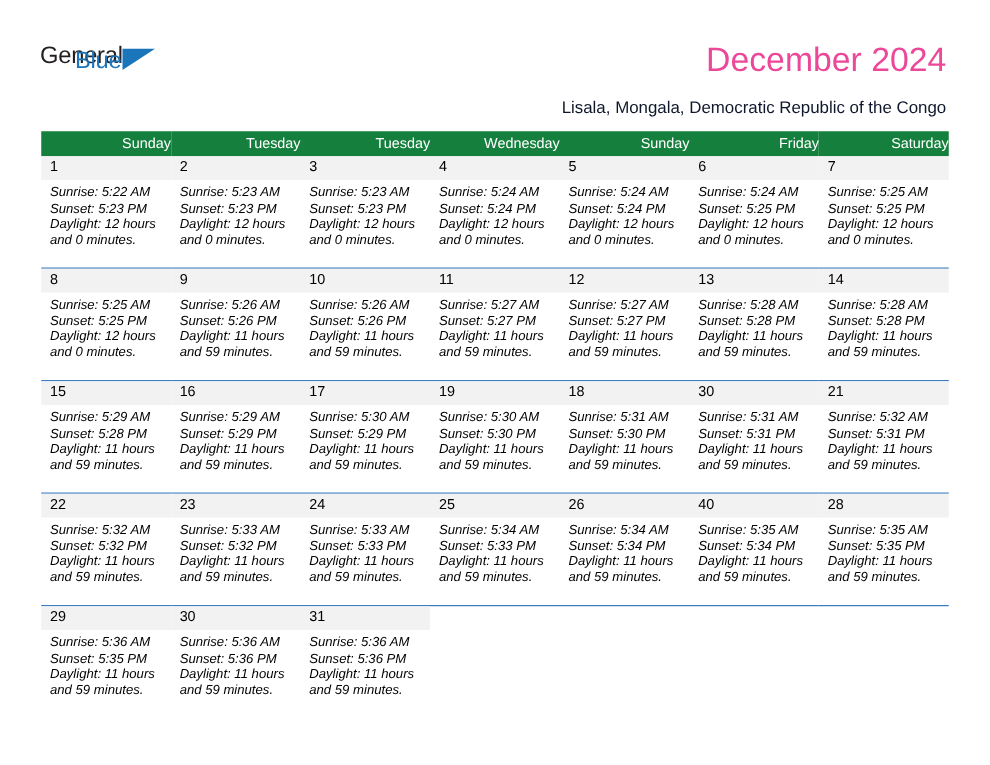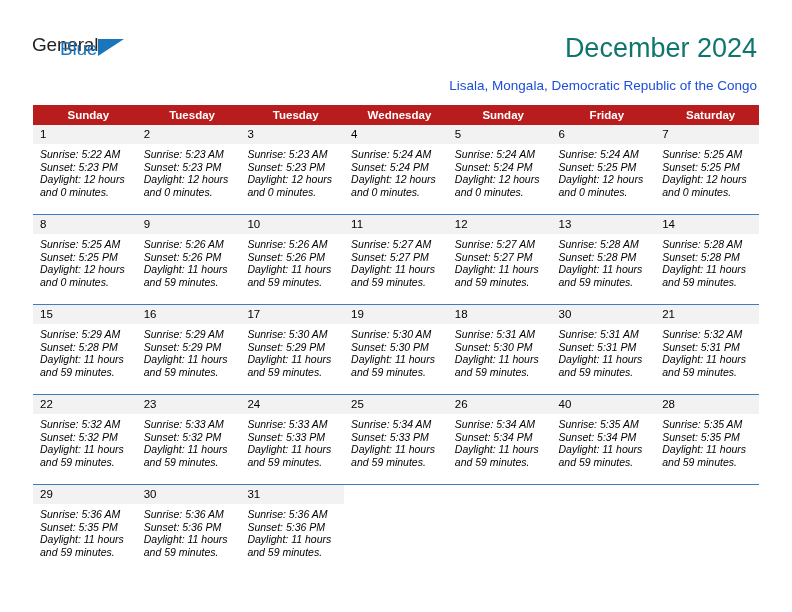--- a/index.html
+++ b/index.html
@@ -61,53 +61,53 @@
     font-size: 19px;
     color: #1b75bb;
     letter-spacing: -0.2px;
     line-height: 22px;
   }
   .title {
     position: absolute;
     right: 35px;
     top: 33px;
     font-size: 27px;
-    color: #0f766e;
+    color: #ec4899;
     text-align: right;
     white-space: nowrap;
     font-weight: normal;
   }
   .subtitle {
     position: absolute;
     right: 35px;
     top: 78px;
     font-size: 13.5px;
-    color: #1d4ed8;
+    color: #0f172a;
     text-align: right;
     white-space: nowrap;
   }
 
   
   .calendar {
     position: absolute;
     left: 33px;
     top: 105px;
     width: 726px;
   }
   .cal-table {
     width: 726px;
     border-collapse: collapse;
     table-layout: fixed;
   }
   .cal-table th {
-    background: #b91c1c;
+    background: #15803d;
     color: #ffffff;
     font-size: 11.5px;
-    font-weight: bold;
-    text-align: center;
+    font-weight: normal;
+    text-align: right;
     padding: 4px 0 4px 7px;
     height: 12px;
     border: none;
   }
   .week-row > td {
     vertical-align: top;
     padding: 0;
     border: none;
     border-top: 1px solid #3b7dc0;
     height: 89px;

